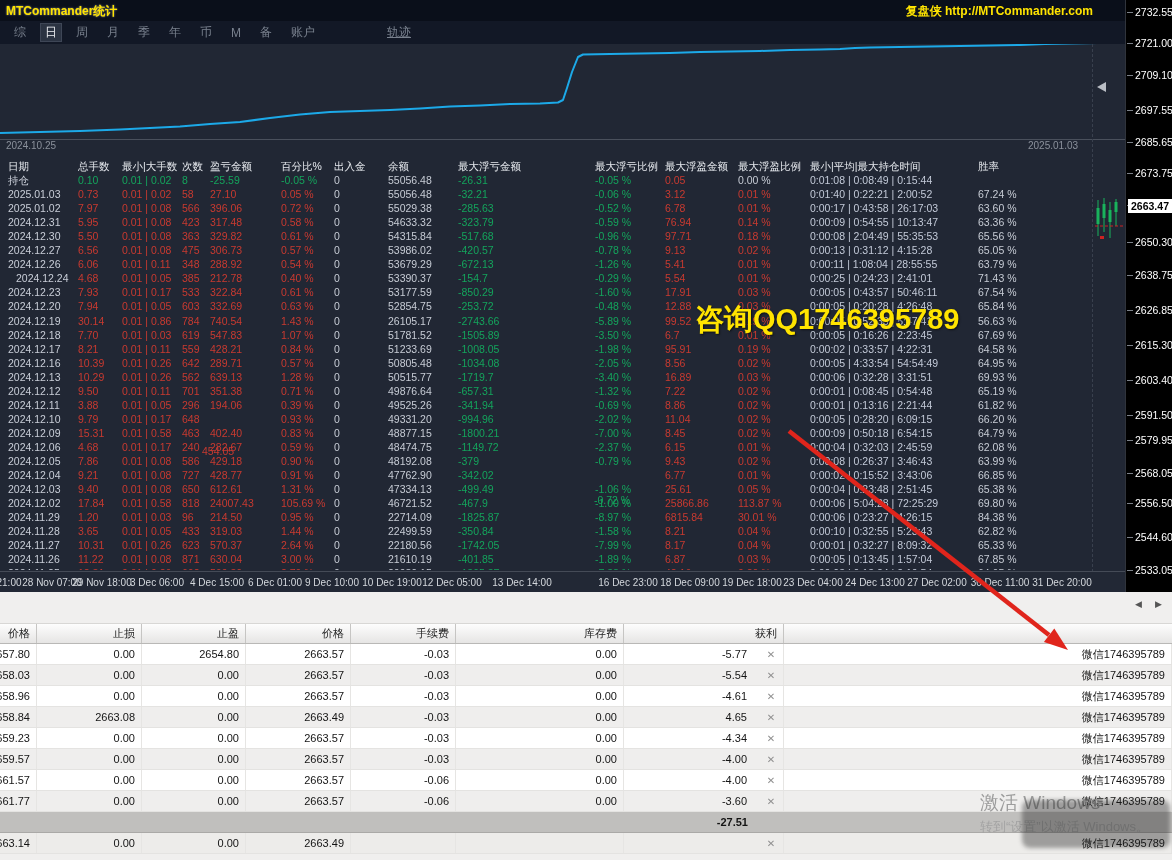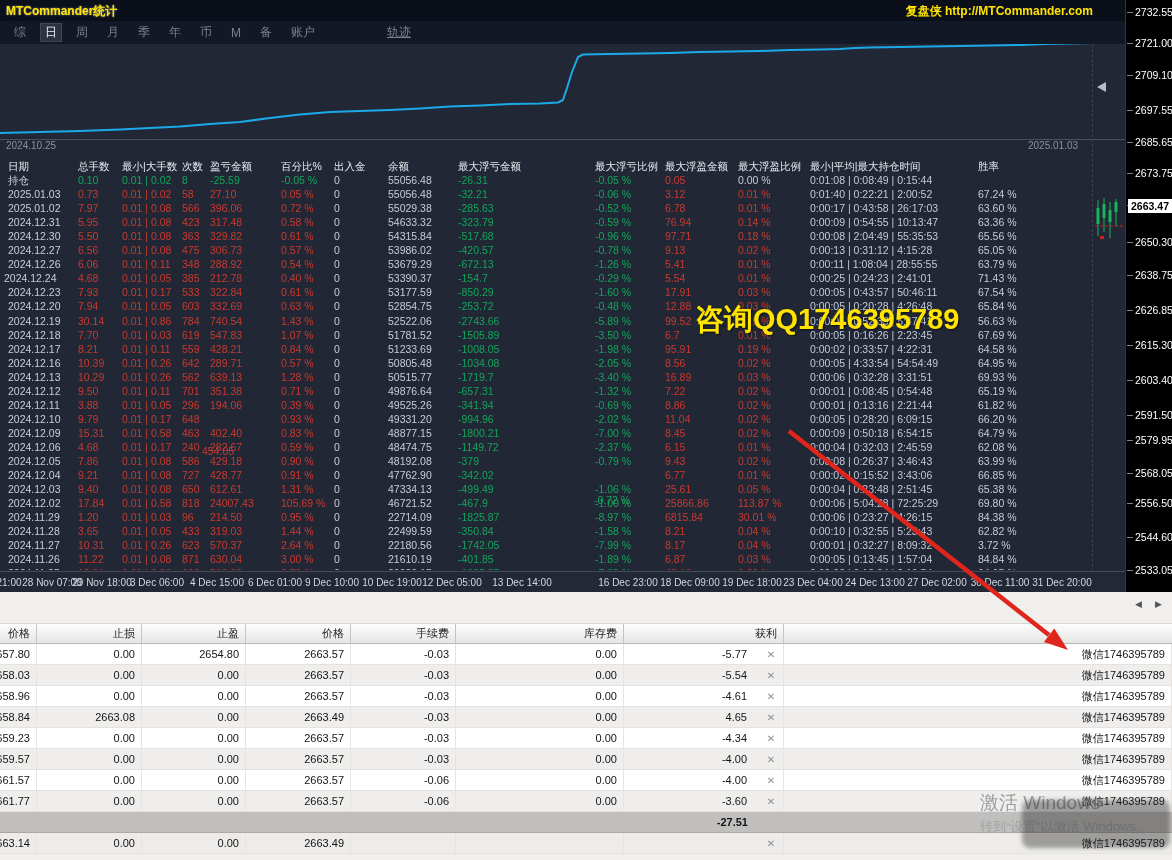--- a/index.html
+++ b/index.html
@@ -223,21 +223,21 @@
           <span class="cw" style="left: 334px;">0</span>
           <span class="cw" style="left: 388px;">53679.29</span>
           <span class="cg" style="left: 458px;">-672.13</span>
           <span class="cg" style="left: 595px;">-1.26 %</span>
           <span class="cr" style="left: 665px;">5.41</span>
           <span class="cr" style="left: 738px;">0.01 %</span>
           <span class="ct" style="left: 810px;">0:00:11 | 1:08:04 | 28:55:55</span>
           <span class="cw" style="left: 978px;">63.79 %</span>
         </div>
         <div class="mrow" style="top: 115.35px;">
-          <span class="cd" style="left: 4px; text-align: center;">2024.12.24</span>
+          <span class="cd" style="left: 16px; text-align: center;">2024.12.24</span>
           <span class="cr" style="left: 78px;">4.68</span>
           <span class="cr" style="left: 122px;">0.01 | 0.05</span>
           <span class="cr" style="left: 182px;">385</span>
           <span class="cr" style="left: 210px;">212.78</span>
           <span class="cr" style="left: 281px;">0.40 %</span>
           <span class="cw" style="left: 334px;">0</span>
           <span class="cw" style="left: 388px;">53390.37</span>
           <span class="cg" style="left: 458px;">-154.7</span>
           <span class="cg" style="left: 595px;">-0.29 %</span>
           <span class="cr" style="left: 665px;">5.54</span>
@@ -278,21 +278,21 @@
           <span class="cw" style="left: 978px;">65.84 %</span>
         </div>
         <div class="mrow" style="top: 157.5px;">
           <span class="cd" style="left: 8px;">2024.12.19</span>
           <span class="cr" style="left: 78px;">30.14</span>
           <span class="cr" style="left: 122px;">0.01 | 0.86</span>
           <span class="cr" style="left: 182px;">784</span>
           <span class="cr" style="left: 210px;">740.54</span>
           <span class="cr" style="left: 281px;">1.43 %</span>
           <span class="cw" style="left: 334px;">0</span>
-          <span class="cw" style="left: 388px;">52522.06</span>
+          <span class="cw" style="left: 388px;">26105.17</span>
           <span class="cg" style="left: 458px;">-2743.66</span>
           <span class="cg" style="left: 595px;">-5.89 %</span>
           <span class="cr" style="left: 665px;">99.52</span>
           <span class="cr" style="left: 738px;">0.19 %</span>
           <span class="ct" style="left: 810px;">0:00:05 | 0:52:33 | 5:47:41</span>
           <span class="cw" style="left: 978px;">56.63 %</span>
         </div>
         <div class="mrow" style="top: 171.55px;">
           <span class="cd" style="left: 8px;">2024.12.18</span>
           <span class="cr" style="left: 78px;">7.70</span>
@@ -540,37 +540,37 @@
           <span class="cr" style="left: 182px;">623</span>
           <span class="cr" style="left: 210px;">570.37</span>
           <span class="cr" style="left: 281px;">2.64 %</span>
           <span class="cw" style="left: 334px;">0</span>
           <span class="cw" style="left: 388px;">22180.56</span>
           <span class="cg" style="left: 458px;">-1742.05</span>
           <span class="cg" style="left: 595px;">-7.99 %</span>
           <span class="cr" style="left: 665px;">8.17</span>
           <span class="cr" style="left: 738px;">0.04 %</span>
           <span class="ct" style="left: 810px;">0:00:01 | 0:32:27 | 8:09:32</span>
-          <span class="cw" style="left: 978px;">3.72 %</span>
+          <span class="cw" style="left: 978px;">65.33 %</span>
         </div>
         <div class="mrow" style="top: 396.35px;">
           <span class="cd" style="left: 8px;">2024.11.26</span>
           <span class="cr" style="left: 78px;">11.22</span>
           <span class="cr" style="left: 122px;">0.01 | 0.08</span>
           <span class="cr" style="left: 182px;">871</span>
           <span class="cr" style="left: 210px;">630.04</span>
           <span class="cr" style="left: 281px;">3.00 %</span>
           <span class="cw" style="left: 334px;">0</span>
           <span class="cw" style="left: 388px;">21610.19</span>
           <span class="cg" style="left: 458px;">-401.85</span>
           <span class="cg" style="left: 595px;">-1.89 %</span>
           <span class="cr" style="left: 665px;">6.87</span>
           <span class="cr" style="left: 738px;">0.03 %</span>
           <span class="ct" style="left: 810px;">0:00:05 | 0:13:45 | 1:57:04</span>
-          <span class="cw" style="left: 978px;">84.84 %</span>
+          <span class="cw" style="left: 978px;">67.85 %</span>
         </div>
         <div class="mrow" style="top: 410.4px;">
           <span class="cd" style="left: 8px;">2024.11.25</span>
           <span class="cr" style="left: 78px;">12.31</span>
           <span class="cr" style="left: 122px;">0.01 | 0.26</span>
           <span class="cr" style="left: 182px;">662</span>
           <span class="cr" style="left: 210px;">569.30</span>
           <span class="cr" style="left: 281px;">2.79 %</span>
           <span class="cw" style="left: 334px;">0</span>
           <span class="cw" style="left: 388px;">20980.15</span>

